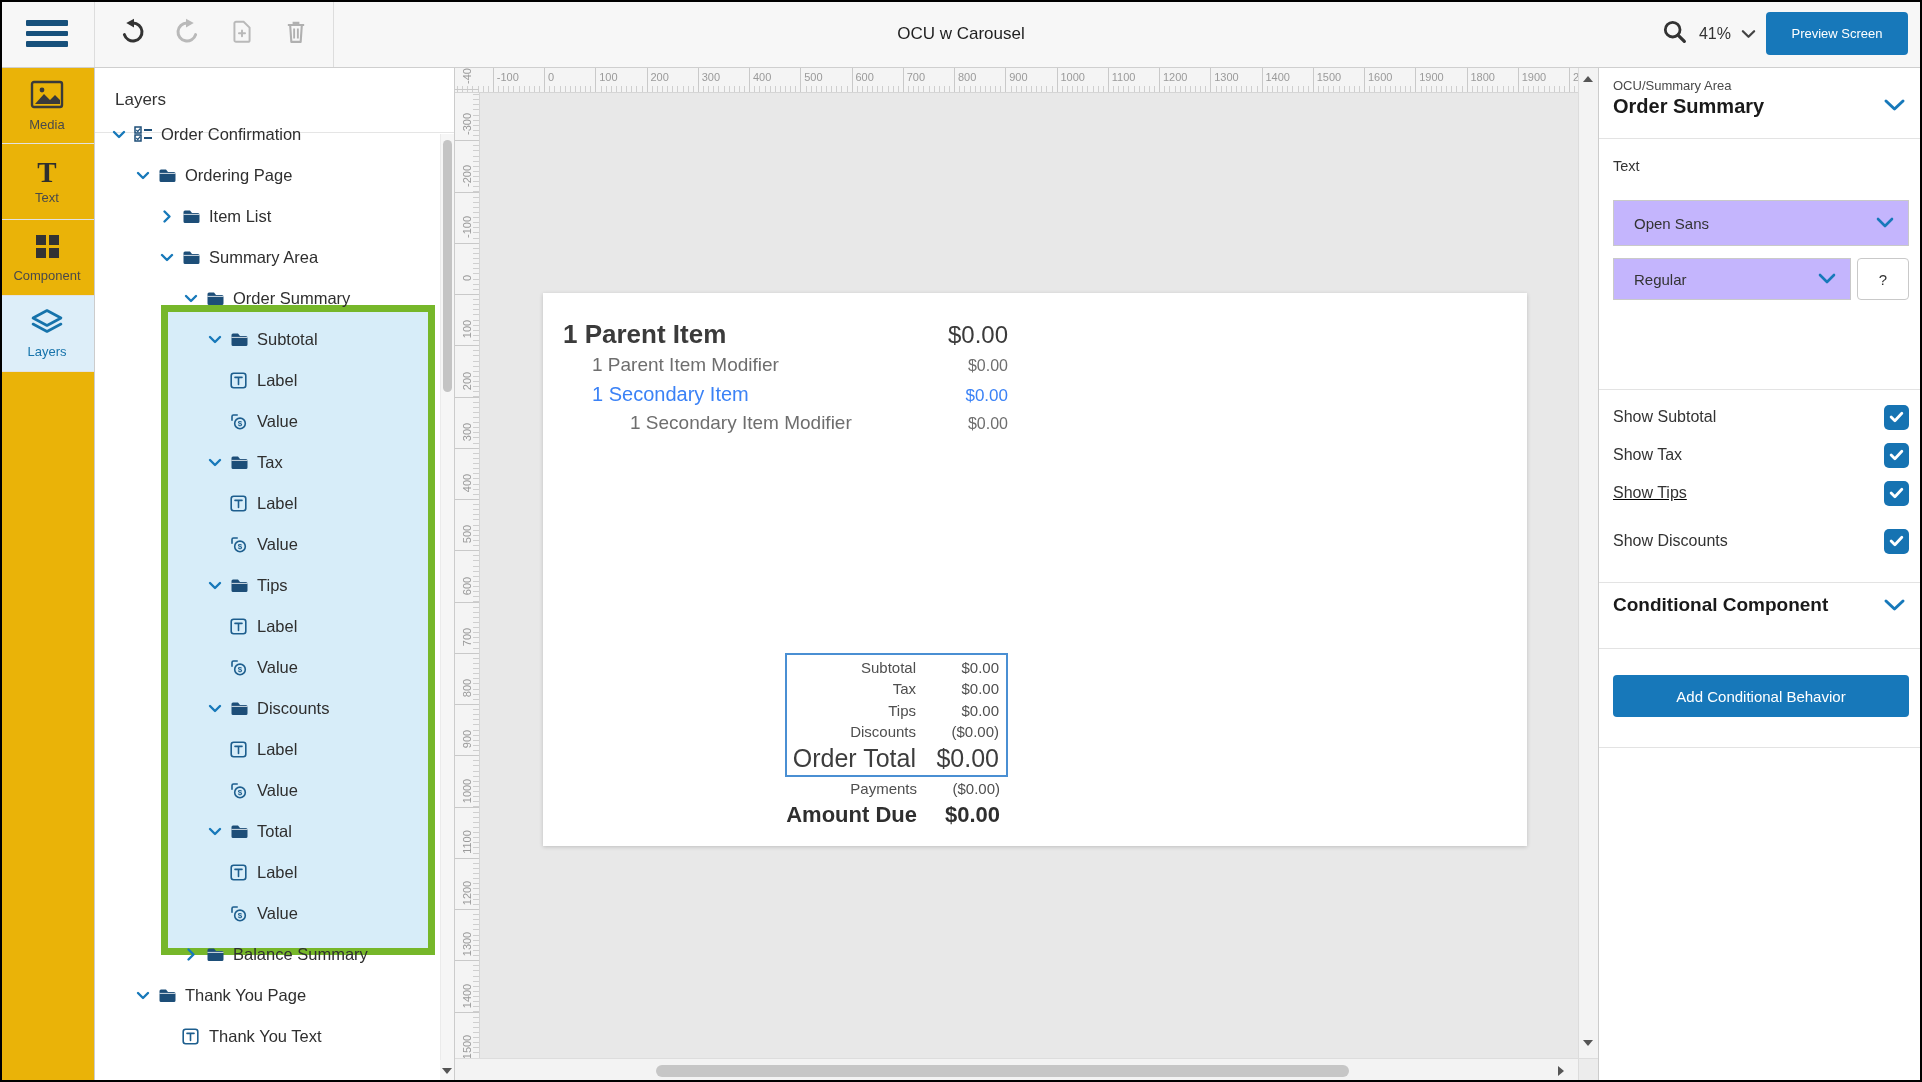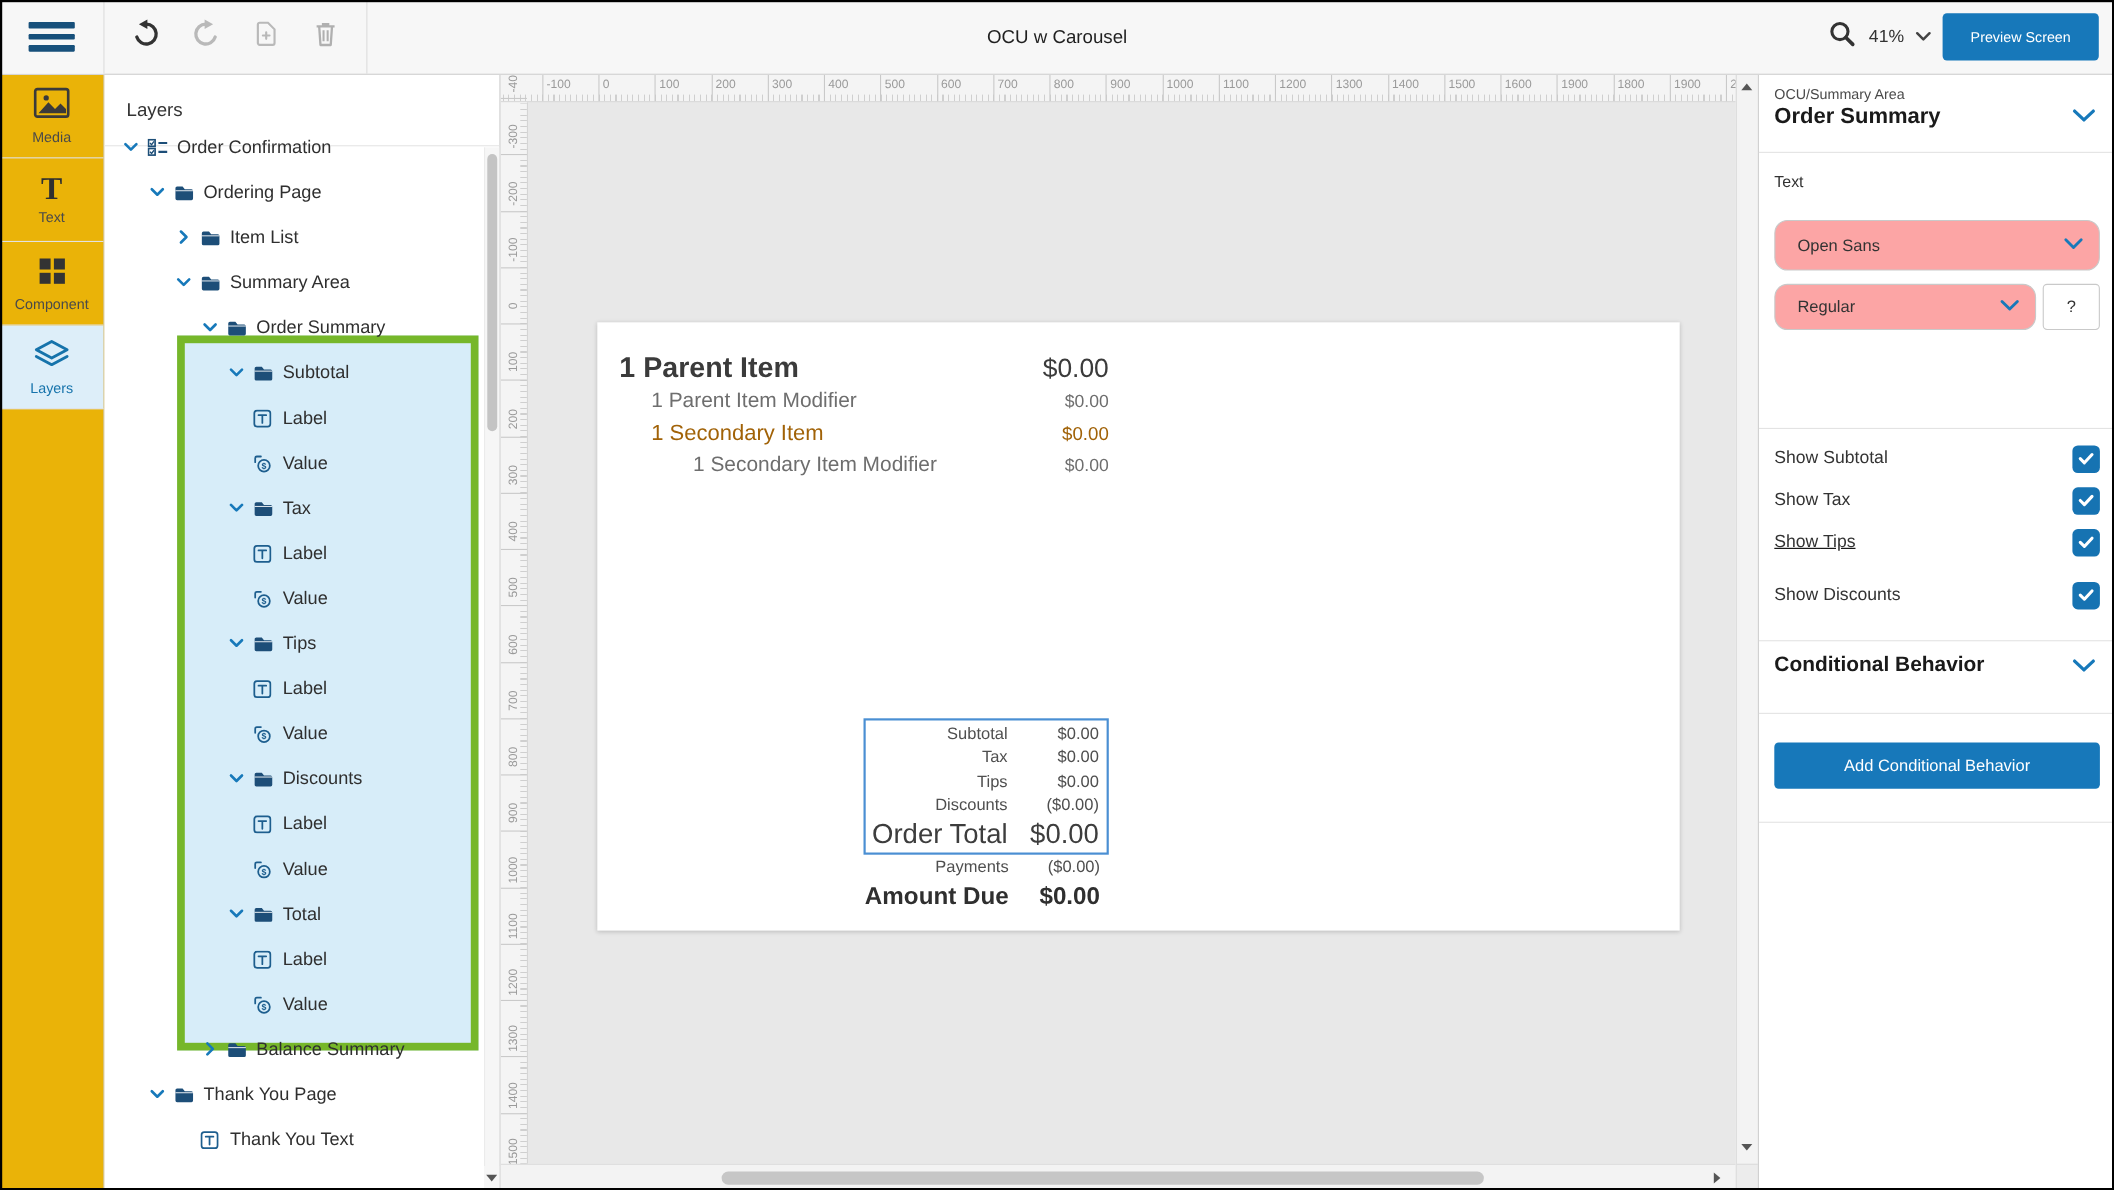--- a/index.html
+++ b/index.html
@@ -74,21 +74,21 @@
   .vstrip .vdown { position:absolute; left:4px; top:972px; }
   .vcorner { position:absolute; left:0; top:990px; width:20px; height:24px; background:#ececec; border-top:1px solid #ddd; }
 
   
   .inspector { position:absolute; left:1598px; top:68px; width:324px; height:1014px; background:#fff; border-left:1px solid #ccc; z-index:6; }
   .insp-bc { position:absolute; left:14px; top:10px; font-size:13px; color:#4a4a4a; }
   .insp-title { position:absolute; left:14px; top:27px; font-size:20px; font-weight:bold; color:#1a1a1a; }
   .insp-chev1 { position:absolute; left:284px; top:30px; cursor:pointer; }
   .divider { position:absolute; left:0; width:100%; height:1px; background:#e3e3e3; }
   .text-label { position:absolute; left:14px; top:90px; font-size:14.5px; color:#333; }
-  .select { position:absolute; border:1px solid #c9c9c9; border-radius:12px; background:#fca5a5; display:flex; align-items:center; padding:0 14px 0 20px; cursor:pointer; }
+  .select { position:absolute; border:1px solid #c9c9c9; border-radius:0; background:#c4b5fd; display:flex; align-items:center; padding:0 14px 0 20px; cursor:pointer; }
   .select .sel-text { flex:1; font-size:15px; color:#333; }
   .help-box { position:absolute; left:258px; top:190px; width:52px; height:42px; border:1px solid #c9c9c9; border-radius:4px; display:flex; align-items:center; justify-content:center; font-size:15px; color:#333; cursor:pointer; background:#fff;}
   .color-input { position:absolute; left:14px; top:252px; width:296px; height:42px; border:1px solid #c9c9c9; border-radius:4px; display:flex; align-items:center; overflow:hidden; background:#fff; }
   .swatch { width:42px; height:42px; background:#3a3a3a; flex:0 0 42px; cursor:pointer; }
   .hex-text { font-size:15px; color:#333; padding-left:18px; }
   .toggles { position:absolute; left:0; top:336px; width:100%; }
   .toggle-row { position:absolute; left:14px; width:296px; height:26px; display:flex; align-items:center; }
   .toggle-row .tg-label { flex:1; font-size:16px; color:#333; }
   .checkbox { width:25px; height:25px; background:#1673b2; border-radius:5px; display:flex; align-items:center; justify-content:center; cursor:pointer; }
   .cond-title { position:absolute; left:14px; top:526px; font-size:19px; font-weight:bold; color:#1a1a1a; }
@@ -560,21 +560,21 @@
     <div class="artboard">
       <div>
           <div class="ab-row" style="left: 20px; top: 26px; width: 445px; color: rgb(59, 59, 59); gap: 48px;">
             <span style="font-size:26px;font-weight:600">1 Parent Item</span>
             <span style="font-size:24px">$0.00</span>
           </div>
           <div class="ab-row" style="left: 49px; top: 61px; width: 416px; color: rgb(110, 110, 110);">
             <span style="font-size:19px;font-weight:400">1 Parent Item Modifier</span>
             <span style="font-size:16px">$0.00</span>
           </div>
-          <div class="ab-row" style="left: 49px; top: 90px; width: 416px; color: #a16207;">
+          <div class="ab-row" style="left: 49px; top: 90px; width: 416px; color: #3b82f6;">
             <span style="font-size:20px;font-weight:400">1 Secondary Item</span>
             <span style="font-size:17px">$0.00</span>
           </div>
           <div class="ab-row" style="left: 87px; top: 119px; width: 378px; color: rgb(110, 110, 110);">
             <span style="font-size:19px;font-weight:400">1 Secondary Item Modifier</span>
             <span style="font-size:16px">$0.00</span>
           </div>
         </div>
       <div class="sum-box">
           <div class="srow">
@@ -679,21 +679,21 @@
         <div class="toggle-row" style="top: 124px;">
           <span class="tg-label">Show Discounts</span>
           <span class="checkbox">
             <svg width="15" height="12" viewBox="0 0 14 11">
               <polyline points="2,5.5 5.5,9 12,2" fill="none" stroke="#fff" stroke-width="2.6" stroke-linecap="round" stroke-linejoin="round"></polyline>
             </svg>
           </span>
         </div>
       </div>
     <div class="divider" style="top:514px"></div>
-    <div class="cond-title">Conditional Behavior</div>
+    <div class="cond-title">Conditional Component</div>
     <div class="insp-chev2">
       <svg width="23" height="14" viewBox="0 0 23 14">
           <polyline points="3,3 11.5,11 20,3" fill="none" stroke="#1779ba" stroke-width="3" stroke-linecap="round" stroke-linejoin="round"></polyline>
         </svg>
     </div>
     <div class="divider" style="top:580px"></div>
     <button class="add-cond-btn">Add Conditional Behavior</button>
     <div class="divider" style="top:679px"></div>
   </div>
 

